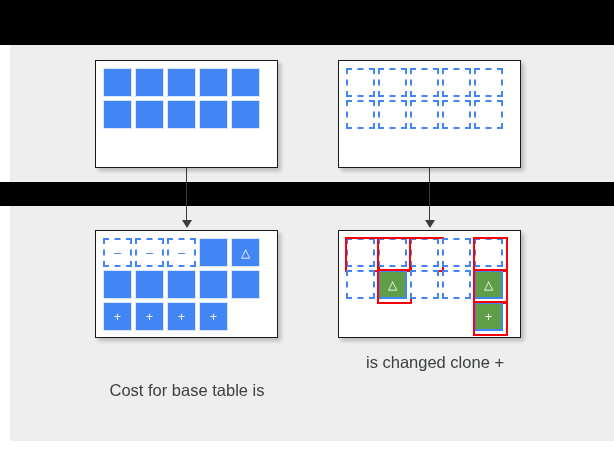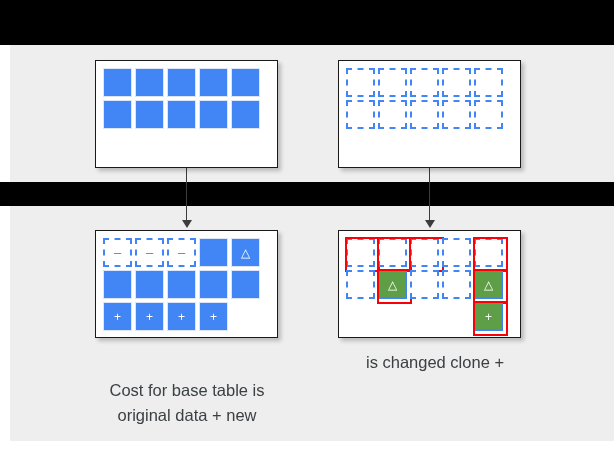--- a/index.html
+++ b/index.html
@@ -212,19 +212,18 @@
         <div class="cell empty"></div>
         <div class="cell green">
           <span class="glyph">+</span>
           <span class="hl" style="left: -3px; top: -3px; width: 35px; height: 35px;"></span>
         </div>
       </div>
   </div>
 
   <div class="caption cap-left">
     <div>Cost for base table is</div>
-    <div>original data + new</div>
   </div>
   <div class="caption cap-right">
     <div>is changed clone +</div>
   </div>
 
 </div>
 
 </body></html>

